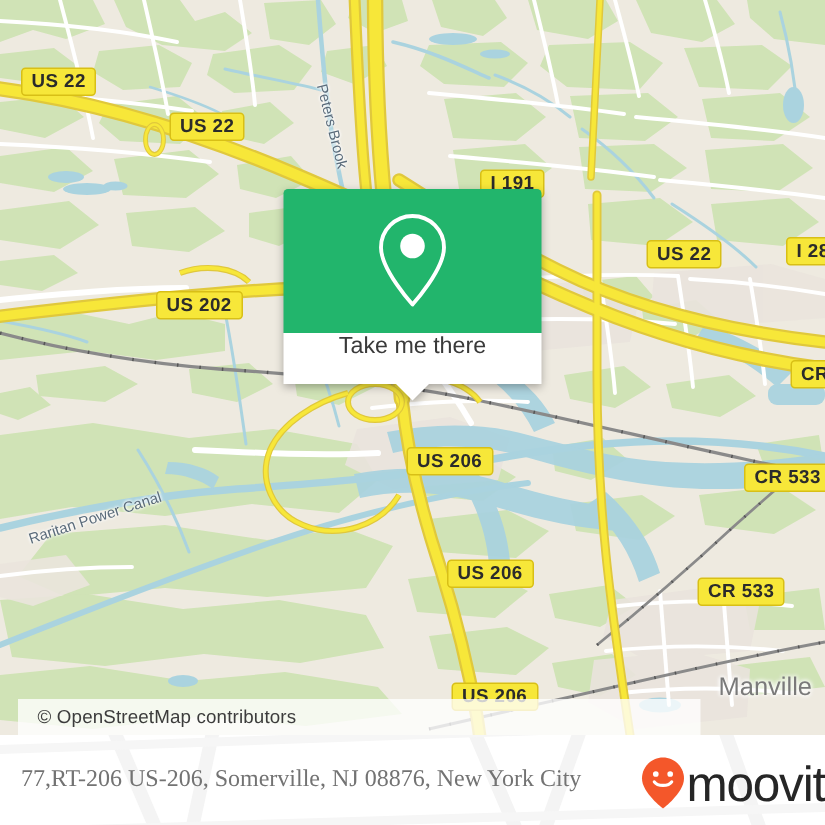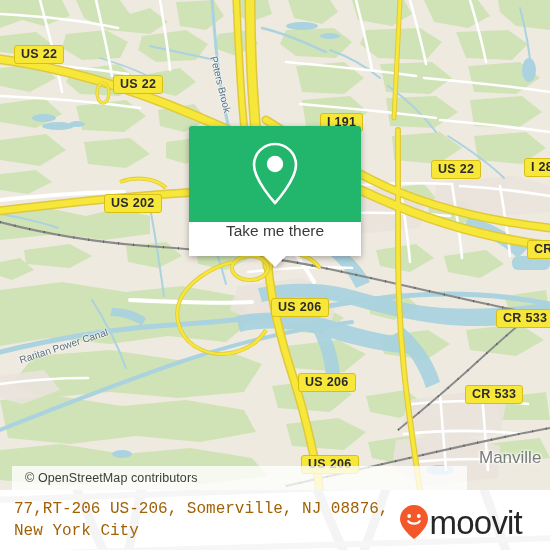--- a/index.html
+++ b/index.html
@@ -149,26 +149,26 @@
     opacity: 1;
     pointer-events: none;
   }
   #address-text {
     position: relative;
     z-index: 2;
     margin-left: 14px;
     width: 400px;
     font-size: 16px;
     line-height: 22px;
-    color: #a16207;
-    font-family: Liberation Mono, monospace;
+    color: #737373;
+    font-family: Liberation Serif, serif;
   }
   #moovit-logo {
     position: absolute;
-    right: 28px;
+    right: 0;
     top: 50%;
     margin-top: -16px;
     z-index: 3;
     display: flex;
     align-items: center;
     text-align: center;
   }
   #moovit-logo .logo-word {
     font-size: 33px;
     line-height: 33px;

